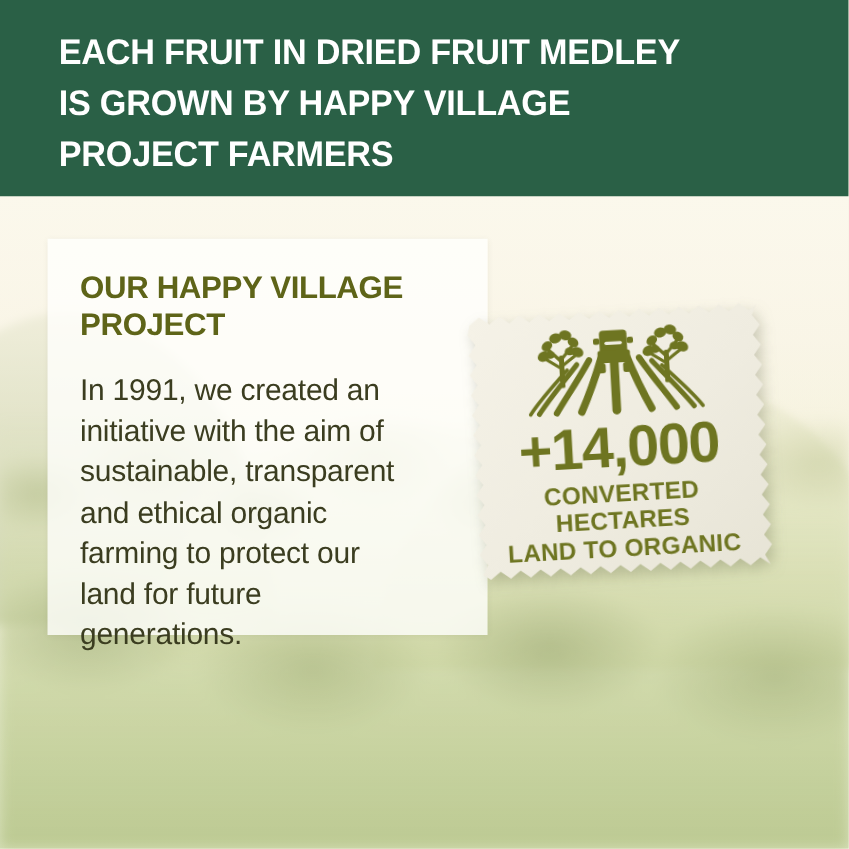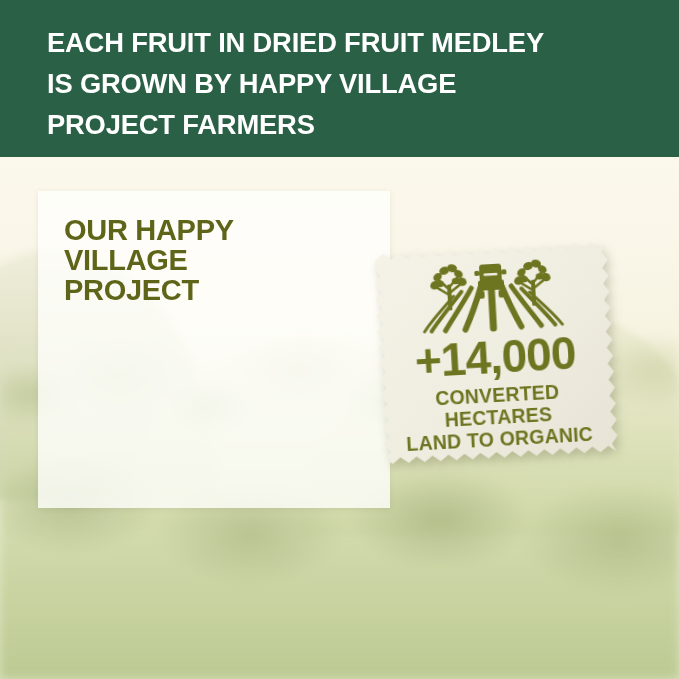--- a/index.html
+++ b/index.html
@@ -93,21 +93,21 @@
 
   
   .card {
     position:absolute; left:38px; top:191px; width:352px; height:317px;
     background:rgba(255,255,253,.80);
     box-shadow:0 1px 5px rgba(90,90,60,.10);
     padding:24px 26px 0 26px;
   }
   .card-heading {
     color:#5e6418;
-    font-size:29px;
+    font-size:25px;
     line-height:30px;
     font-weight:bold;
     letter-spacing:-0.3px;
     text-transform:uppercase;
     white-space:pre-line;
     margin-bottom:22px;
   }
   .card-body {
     color:#3b3d20;
     font-size:24px;
@@ -180,20 +180,27 @@
 
   <div class="header">
     <div class="header-title">EACH FRUIT IN DRIED FRUIT MEDLEY
 IS GROWN BY HAPPY VILLAGE
 PROJECT FARMERS</div>
   </div>
 
   <div class="card">
     <div class="card-heading">OUR HAPPY VILLAGE
 PROJECT</div>
+    <div class="card-body">In 1991, we created an
+initiative with the aim of
+sustainable, transparent
+and ethical organic
+farming to protect our
+land for future
+generations.</div>
   </div>
 
   <div class="stamp-wrap">
     <svg class="stamp-svg" viewBox="0 0 240 218">
       <defs>
         <linearGradient id="paperg" x1="0" y1="0" x2="1" y2="1">
           <stop offset="0%" stop-color="#f5f2e7"></stop>
           <stop offset="55%" stop-color="#efece0"></stop>
           <stop offset="100%" stop-color="#e7e4d6"></stop>
         </linearGradient>

